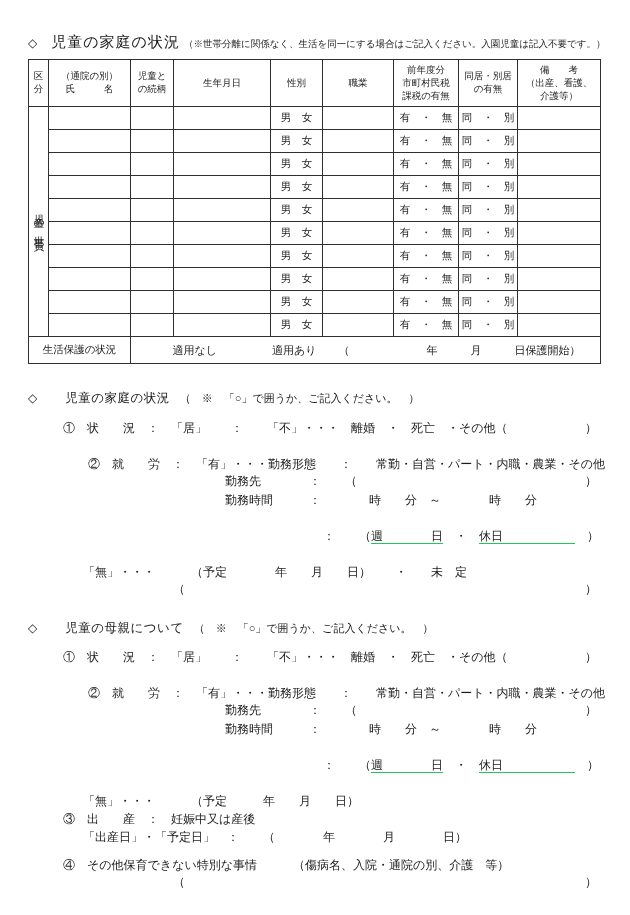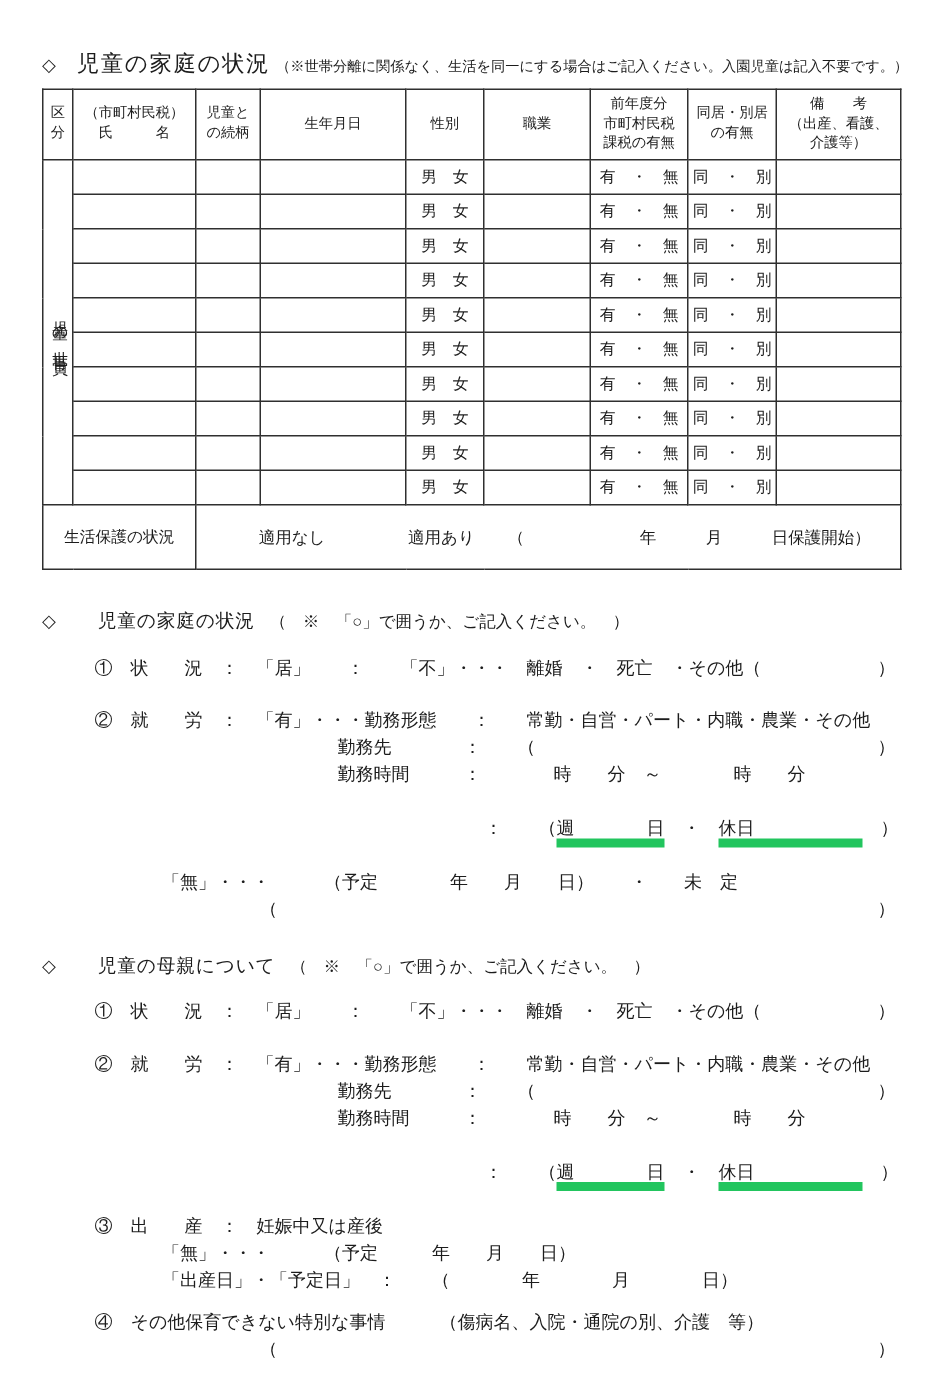--- a/index.html
+++ b/index.html
@@ -21,41 +21,41 @@
   table.household, table.household td, table.household th { border:1px solid #2f2f2f; }
   table.household { border-width:1.5px; }
   th { font-weight:normal; font-size:9.5px; line-height:13px; text-align:center; vertical-align:middle; height:47px; white-space:pre; }
   td { font-size:10.5px; text-align:center; vertical-align:middle; white-space:pre; }
   .drow td { height:23px; }
   .side-cell { width:20px; }
   .vert {
     writing-mode:vertical-rl; text-orientation:upright;
     font-size:10.5px; letter-spacing:3px; display:inline-block;
   }
-  .welfare-row td { height:43px; }
+  .welfare-row td { height:27px; }
   .welfare-label { font-size:10.5px; }
   .welfare-value { text-align:center; font-size:11px; padding-left:22px; }
 
   .section-heading { display:flex; align-items:baseline; white-space:pre; padding-left:28px; }
   .sec-title { font-size:12.5px; margin-left:14px; letter-spacing:0.5px; }
   .sec-note { font-size:11px; margin-left:10px; }
 
   .line { white-space:pre; font-size:12px; line-height:18px; }
-  .fl { display:flex; width:597px; }
+  .fl { display:flex; width:597px;font-family:Liberation Mono, monospace; }
   .end { margin-left:auto; }
   .p63 { padding-left:63px; }
-  .p145 { padding-left:108px; }
+  .p145 { padding-left:83px; }
   .p173 { padding-left:173px; }
   .p225 { padding-left:225px; }
   .p311 { padding-left:311px; }
-  .u { border-bottom:6px solid #22c55e; }
+  .u { border-bottom:1px solid #22c55e; }
 
   .mt-table-gap { margin-top:26px; }
   .mt13 { margin-top:13px; }
-  .mt17 { margin-top:17px; }
+  .mt17 { margin-top:17px;text-align:center; }
   .mt12 { margin-top:12px; }
   .mt21 { margin-top:21px; }
   .mt10 { margin-top:10px; }
 </style>
 </head>
 <body>
 
 <div class="title-row">
   <span class="diamond">◇</span><span class="main-title">児童の家庭の状況</span><span class="main-note">（※世帯分離に関係なく、生活を同一にする場合はご記入ください。入園児童は記入不要です。）</span>
 </div>
@@ -68,21 +68,21 @@
     <col style="width:97px">
       <col style="width:52px">
       <col style="width:71px">
     <col style="width:65px">
       <col style="width:59px">
       <col style="width:83px">
   </colgroup>
   <tbody>
     <tr>
       <th><div>区</div><div>分</div></th>
-      <th><div>（市町村民税）</div><div>氏　　　名</div></th>
+      <th><div>（通院の別）</div><div>氏　　　名</div></th>
       <th><div>児童と</div><div>の続柄</div></th>
       <th><div>生年月日</div></th>
       <th><div>性別</div></th>
       <th><div>職業</div></th>
       <th><div>前年度分</div><div>市町村民税</div><div>課税の有無</div></th>
       <th><div>同居・別居</div><div>の有無</div></th>
       <th><div>備　　考</div><div>（出産、看護、</div><div>介護等）</div></th>
     </tr>
   </tbody>
   <tbody id="data-rows">
@@ -225,20 +225,20 @@
     <span>①　状　　況　：　「居」　　：　　「不」・・・　離婚　・　死亡　・その他（</span><span class="end">）</span>
   </div>
   <div class="line p63 mt17">②　就　　労　：　「有」・・・勤務形態　　：　　常勤・自営・パート・内職・農業・その他</div>
   <div class="line fl p225">
     <span>勤務先　　　　：　　（</span><span class="end">）</span>
   </div>
   <div class="line p225">勤務時間　　　：　　　　時　　分　～　　　　時　　分</div>
   <div class="line p311">
     <span>：　　（</span><span class="u">週　　　　日</span><span>　・　</span><span class="u">休日　　　　　　</span><span>　）</span>
   </div>
+  <div class="line p145">「無」・・・　　　（予定　　　年　　月　　日）</div>
   <div class="line p63">③　出　　産　：　妊娠中又は産後</div>
-  <div class="line p145">「無」・・・　　　（予定　　　年　　月　　日）</div>
   <div class="line p145">「出産日」・「予定日」　：　　（　　　　年　　　　月　　　　日）</div>
   <div class="line p63 mt10">④　その他保育できない特別な事情　　　（傷病名、入院・通院の別、介護　等）</div>
   <div class="line fl p173">
     <span>（</span><span class="end">）</span>
   </div>
 </div>
 
 </body></html>

